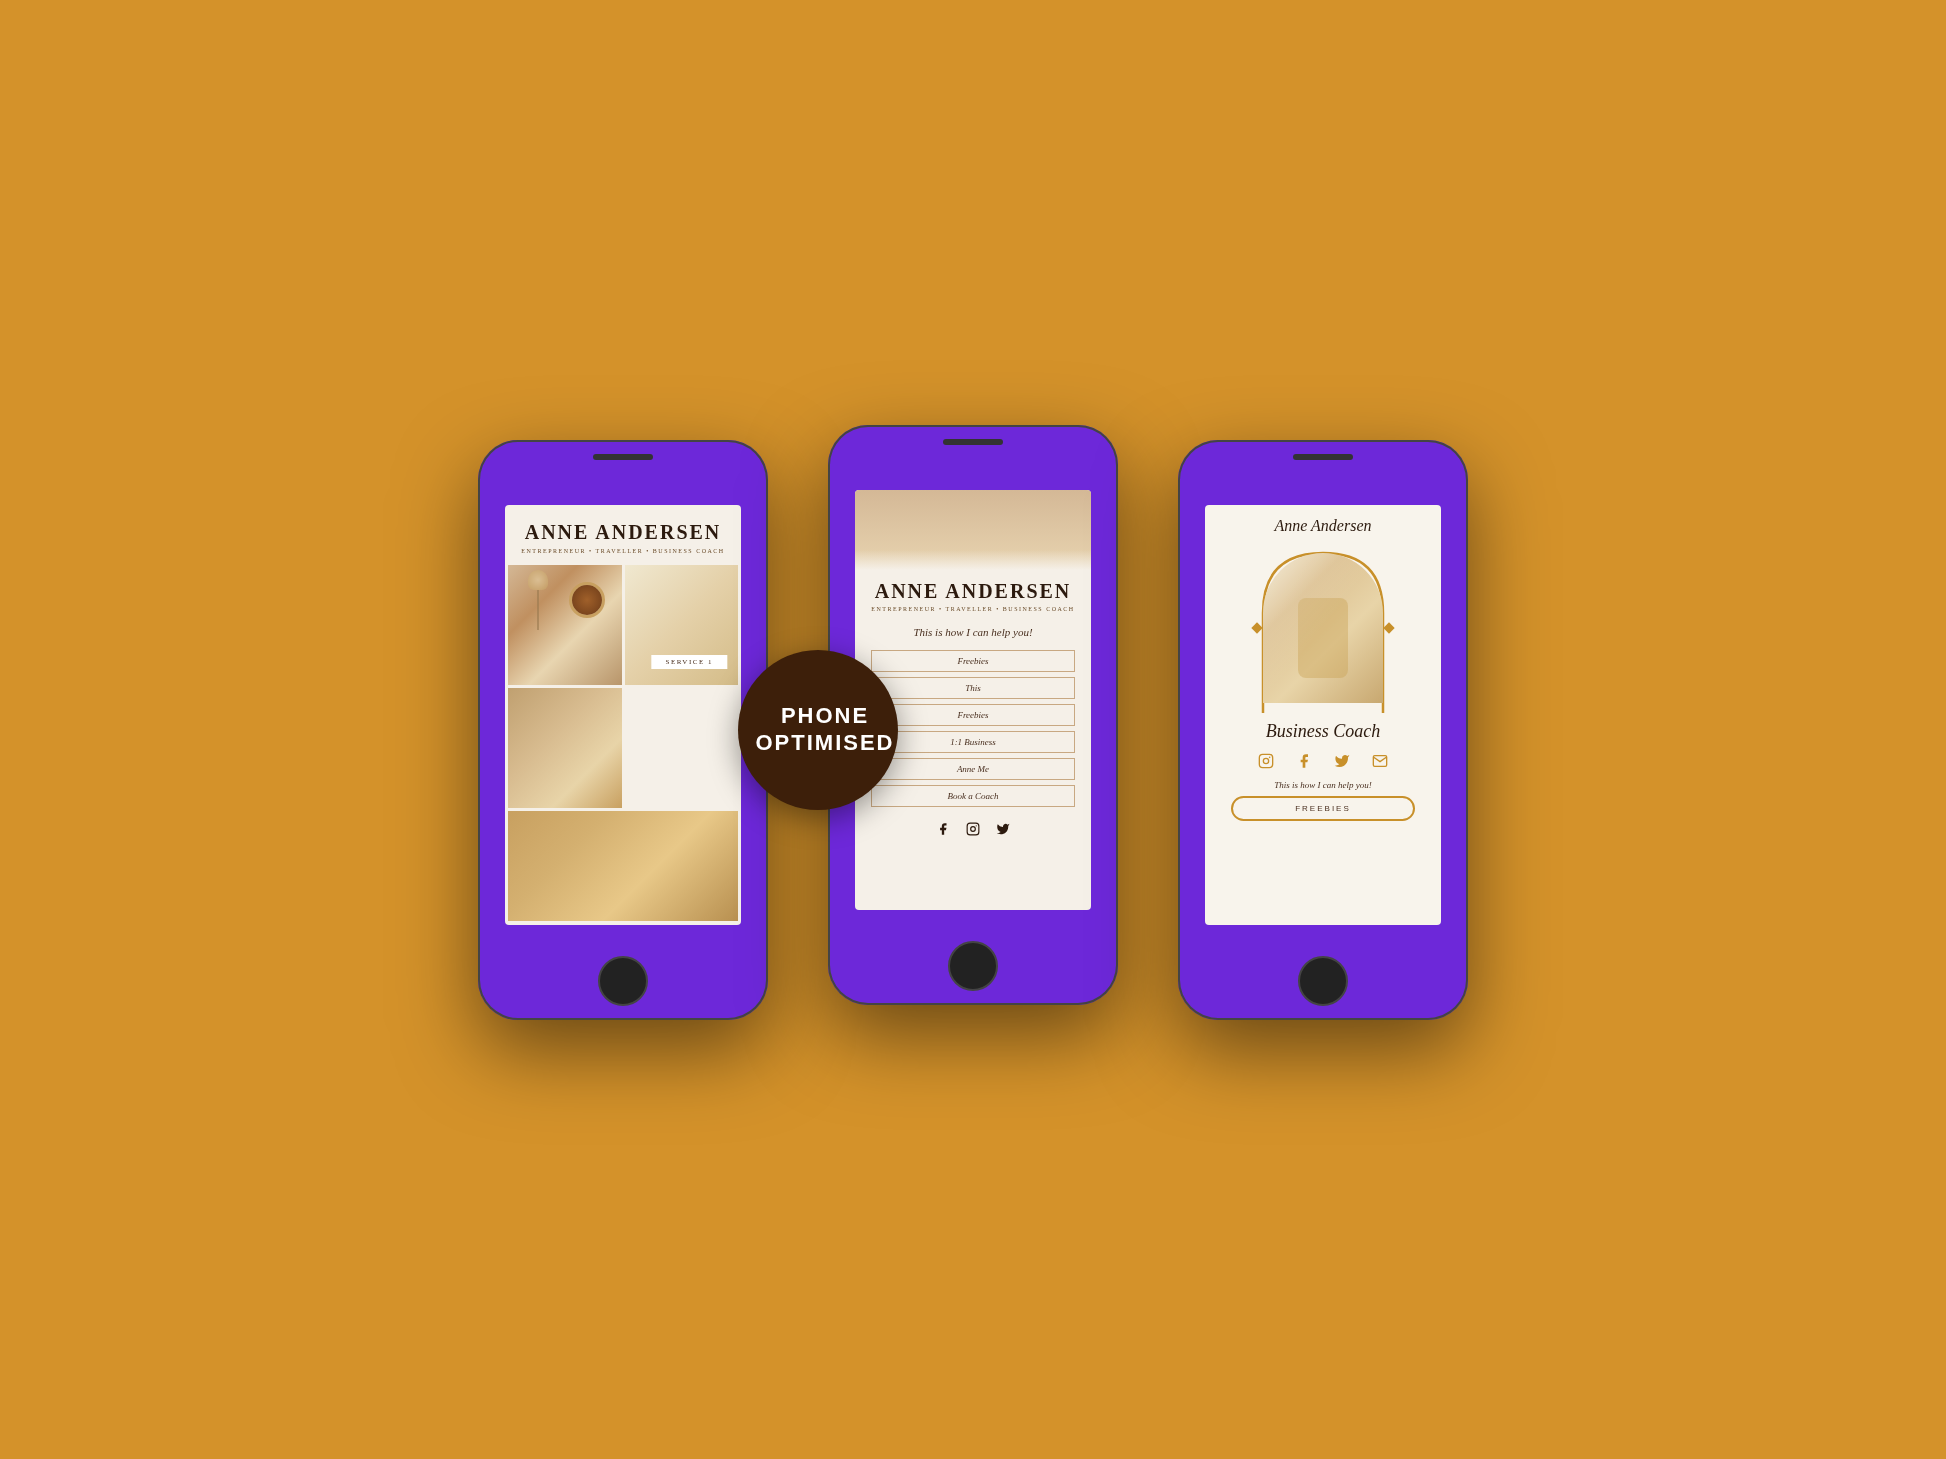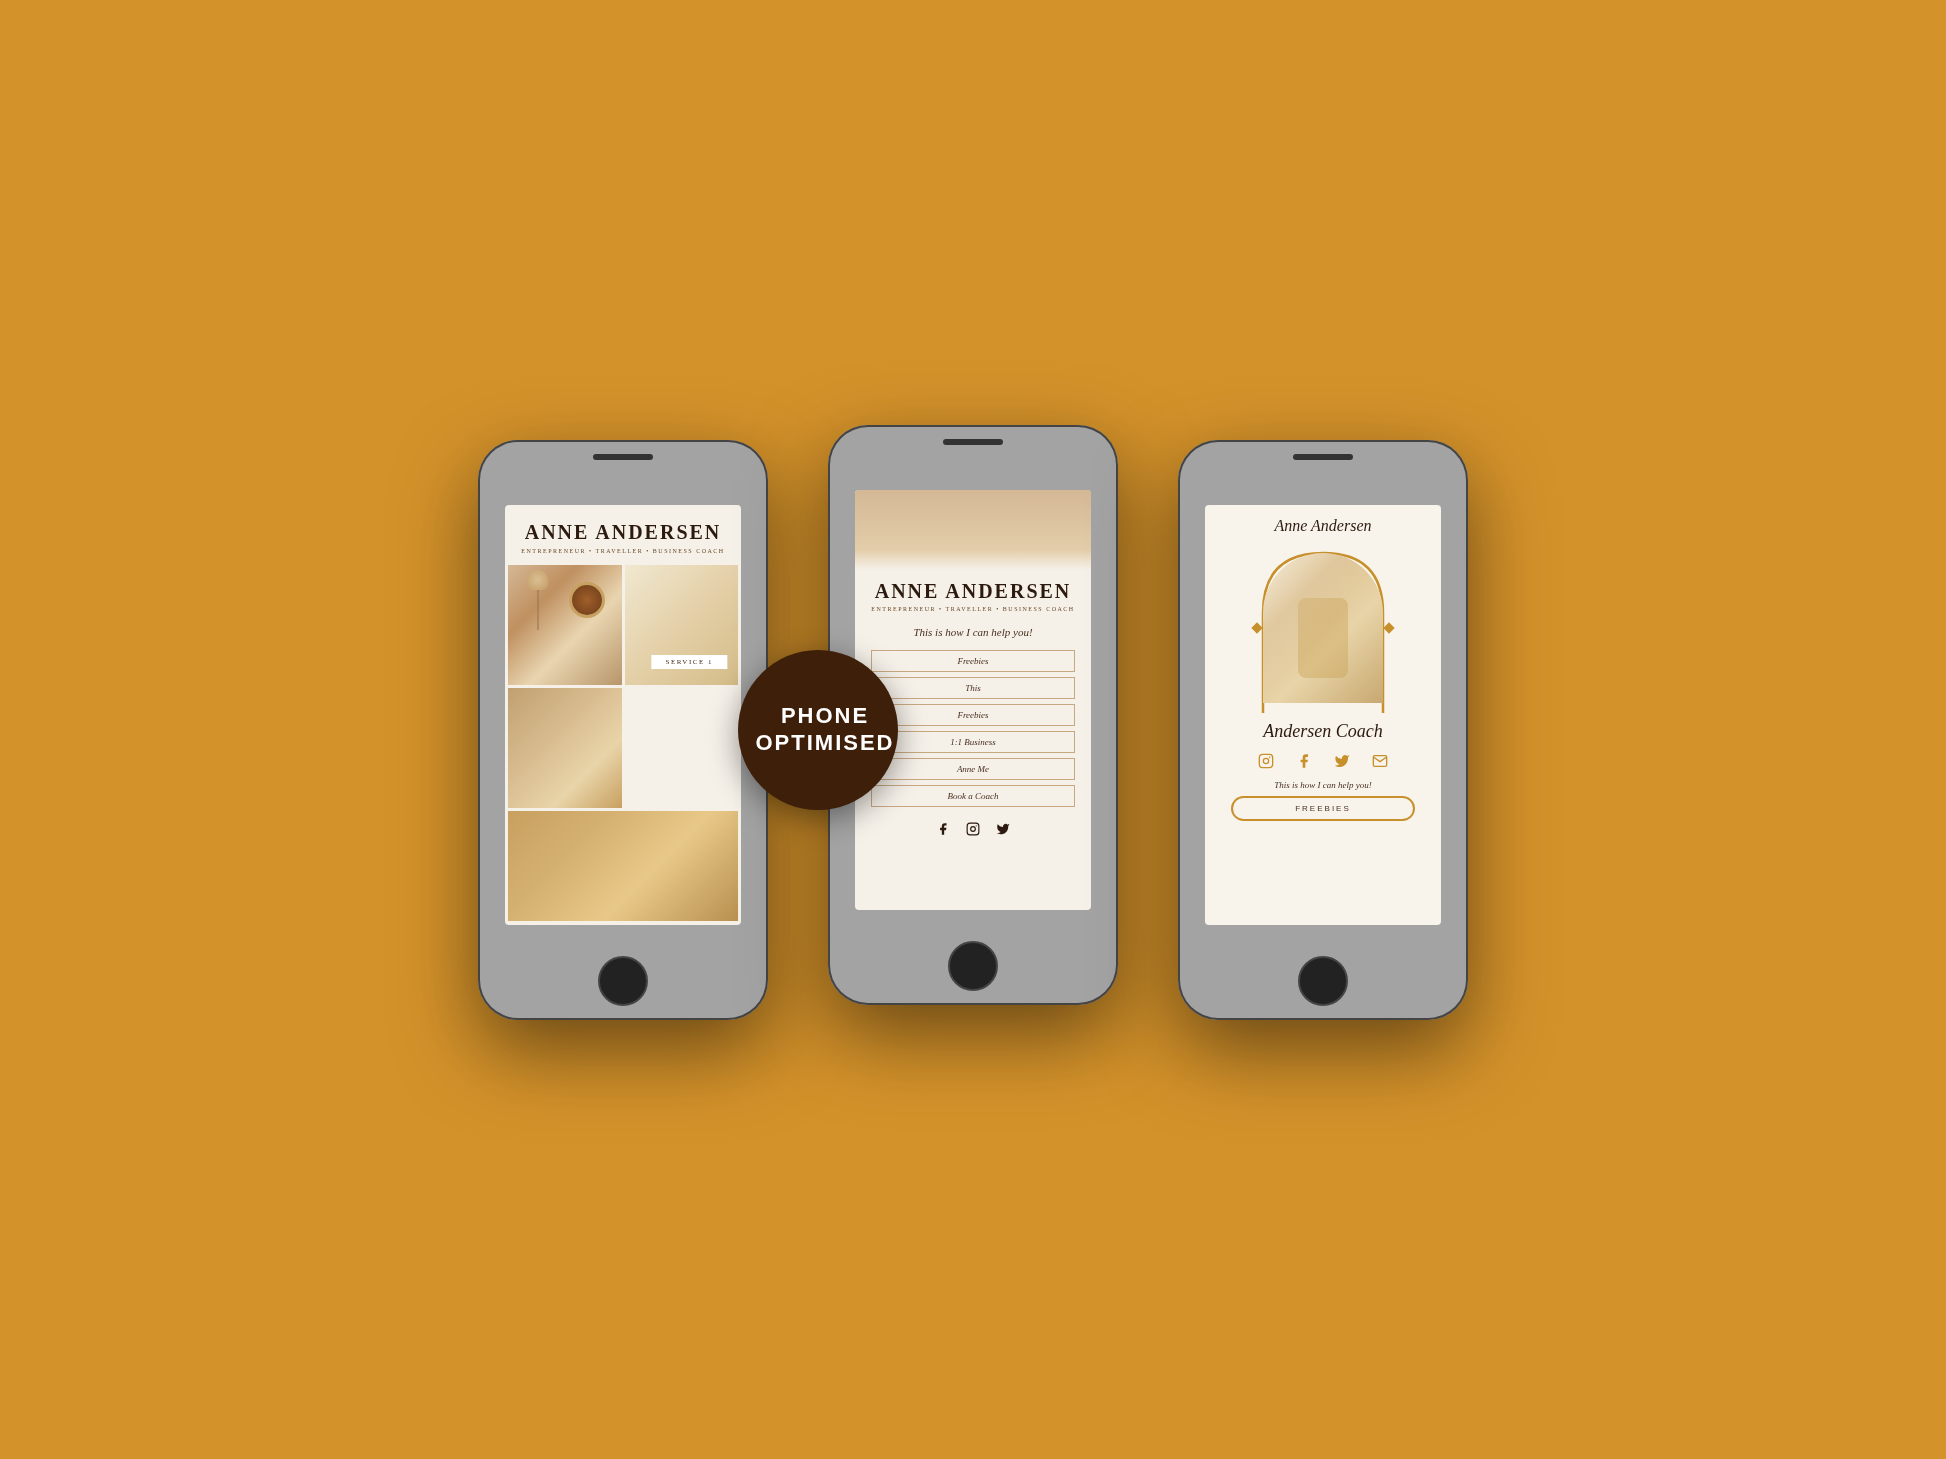--- a/index.html
+++ b/index.html
@@ -20,21 +20,21 @@
       justify-content: center;
       gap: 60px;
       position: relative;
     }
 
     
     .phone {
       position: relative;
       width: 290px;
       height: 580px;
-      background: #a3a3a3;
+      background: #6d28d9;
       border-radius: 40px;
       box-shadow: 0 30px 80px rgba(0,0,0,0.5), inset 0 0 0 2px #444;
       display: flex;
       align-items: center;
       justify-content: center;
     }
 
     .phone::before {
       content: '';
       position: absolute;
@@ -537,21 +537,21 @@
           </div>
           <svg class="arch-svg" viewBox="0 0 140 170">
             <path d="M 10 170 L 10 70 Q 10 10 70 10 Q 130 10 130 70 L 130 170" fill="none" stroke="#c8902a" stroke-width="2.5"></path>
           </svg>
           <div class="p3-diamonds">
             <div class="diamond"></div>
             <div class="diamond"></div>
           </div>
         </div>
 
-        <div class="p3-title">Andersen Coach</div>
+        <div class="p3-title">Business Coach</div>
 
         <div class="p3-social-row">
           <div class="p3-social-icon">
             <svg width="16" height="16" viewBox="0 0 24 24" fill="none" stroke="#c8902a" stroke-width="2">
                 <rect x="2" y="2" width="20" height="20" rx="5"></rect>
                 <circle cx="12" cy="12" r="4"></circle>
                 <circle cx="17.5" cy="6.5" r="1.2" fill="#c8902a" stroke="none"></circle>
               </svg>
           </div>
           <div class="p3-social-icon">

